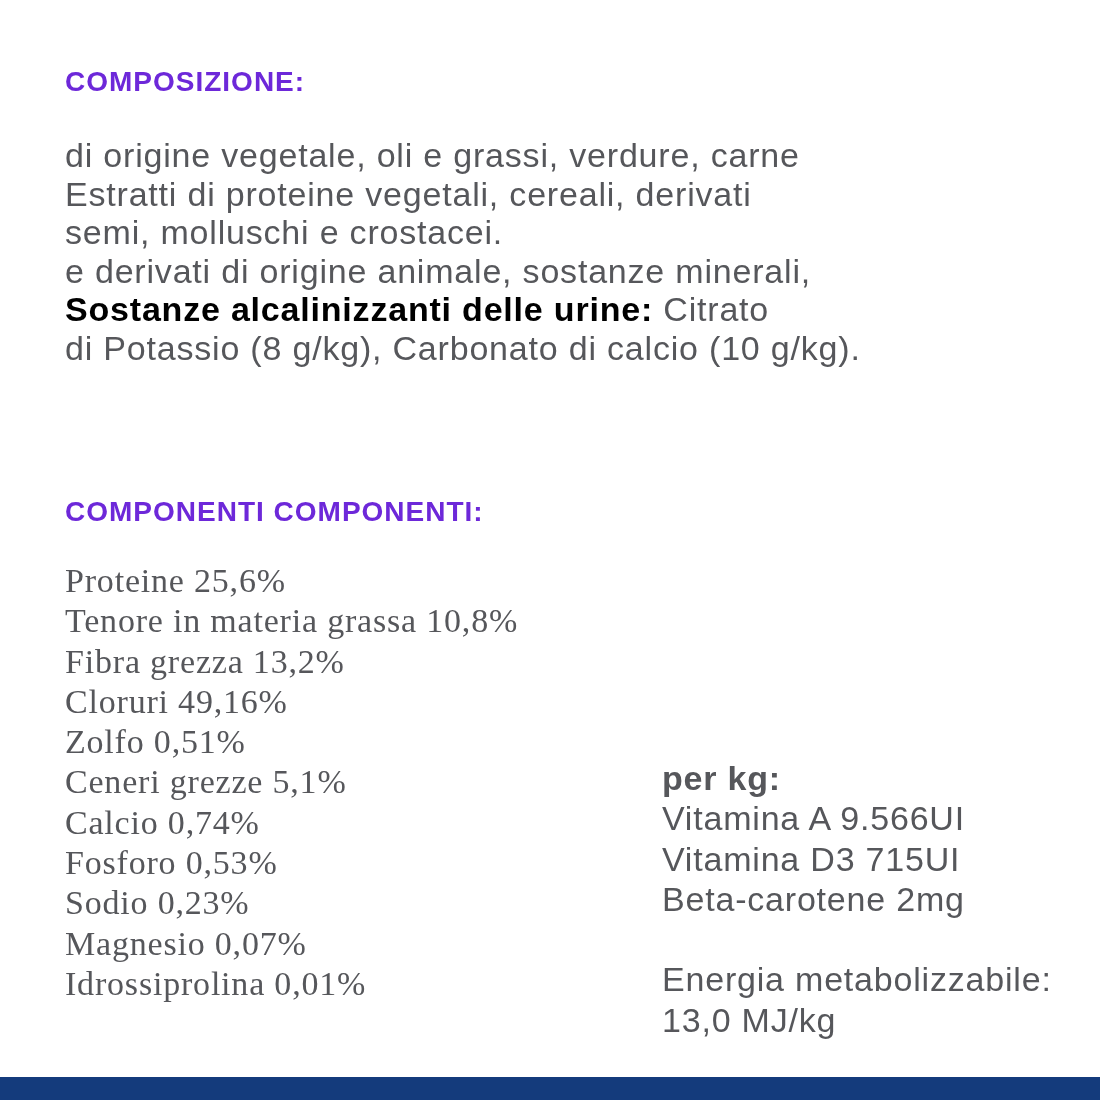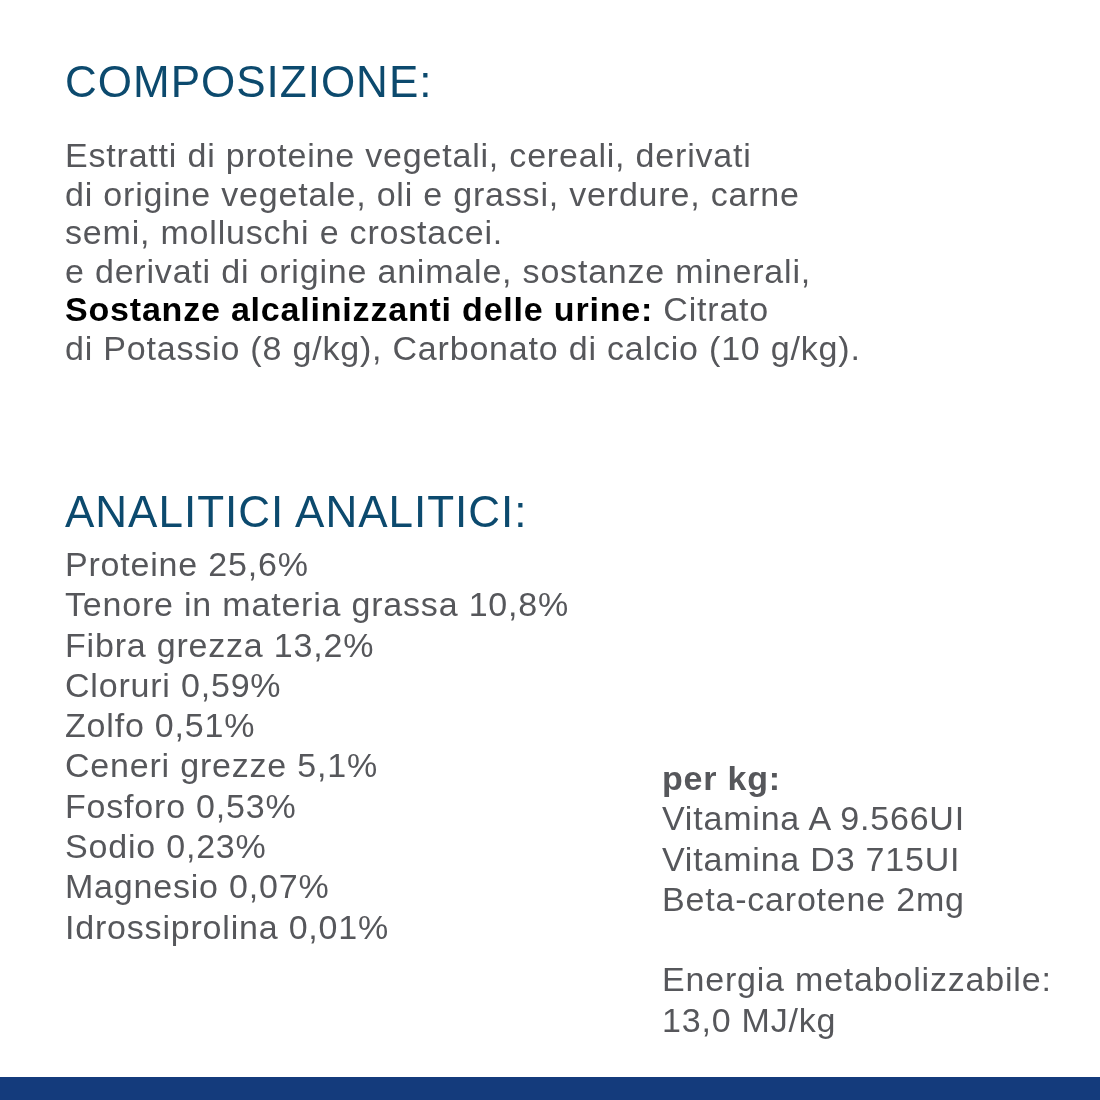--- a/index.html
+++ b/index.html
@@ -9,25 +9,25 @@
     height: 1100px;
     background: #ffffff;
     overflow: hidden;
     font-family: "Liberation Sans", sans-serif;
     color: #56575b;
   }
   .heading {
     position: absolute;
     left: 65px;
     margin: 0;
-    font-size: 44px;
+    font-size: 28px;
     line-height: 48px;
-    font-weight: 400;
+    font-weight: 700;
     letter-spacing: 1px;
-    color: #0c4a6e;
+    color: #6d28d9;
     white-space: nowrap;
   }
   .h1-comp { top: 58px; }
   .h2-anal { top: 488px; }
   .paragraph {
     position: absolute;
     left: 65px;
     top: 136px;
     width: 1010px;
   }
@@ -38,22 +38,23 @@
     white-space: nowrap;
     color: #56575b;
   }
   .bold-gray {
     font-weight: 700;
     color: #000000;
   }
   .left-list {
     position: absolute;
     left: 65px;
-    top: 544px;
+    top: 561px;
     width: 560px;
+    font-family: Liberation Serif, serif;
   }
   .right-col {
     position: absolute;
     left: 662px;
     top: 722px;
     width: 450px;
     margin-top: 36px;
   }
   .lline, .rline {
     font-size: 34px;
@@ -73,37 +74,38 @@
   }
 </style>
 </head>
 <body>
 
 <div class="page">
 
   <h1 class="heading h1-comp">COMPOSIZIONE:</h1>
 
   <div class="paragraph">
+    <div class="pline">di origine vegetale, oli e grassi, verdure, carne</div>
     <div class="pline">Estratti di proteine vegetali, cereali, derivati</div>
-    <div class="pline">di origine vegetale, oli e grassi, verdure, carne</div>
     <div class="pline">semi, molluschi e crostacei.</div>
     <div class="pline">e derivati di origine animale, sostanze minerali,</div>
     <div class="pline"><span class="bold-gray">Sostanze alcalinizzanti delle urine:</span><span> Citrato</span></div>
     <div class="pline">di Potassio (8 g/kg), Carbonato di calcio (10 g/kg).</div>
   </div>
 
-  <h2 class="heading h2-anal">ANALITICI ANALITICI:</h2>
+  <h2 class="heading h2-anal">COMPONENTI COMPONENTI:</h2>
 
   <div class="left-list">
     <div class="lline">Proteine 25,6%</div>
     <div class="lline">Tenore in materia grassa 10,8%</div>
     <div class="lline">Fibra grezza 13,2%</div>
-    <div class="lline">Cloruri 0,59%</div>
+    <div class="lline">Cloruri 49,16%</div>
     <div class="lline">Zolfo 0,51%</div>
     <div class="lline">Ceneri grezze 5,1%</div>
+    <div class="lline">Calcio 0,74%</div>
     <div class="lline">Fosforo 0,53%</div>
     <div class="lline">Sodio 0,23%</div>
     <div class="lline">Magnesio 0,07%</div>
     <div class="lline">Idrossiprolina 0,01%</div>
   </div>
 
   <div class="right-col">
     <div class="rline bold-gray">per kg:</div>
     <div class="rline">Vitamina A 9.566UI</div>
     <div class="rline">Vitamina D3 715UI</div>

